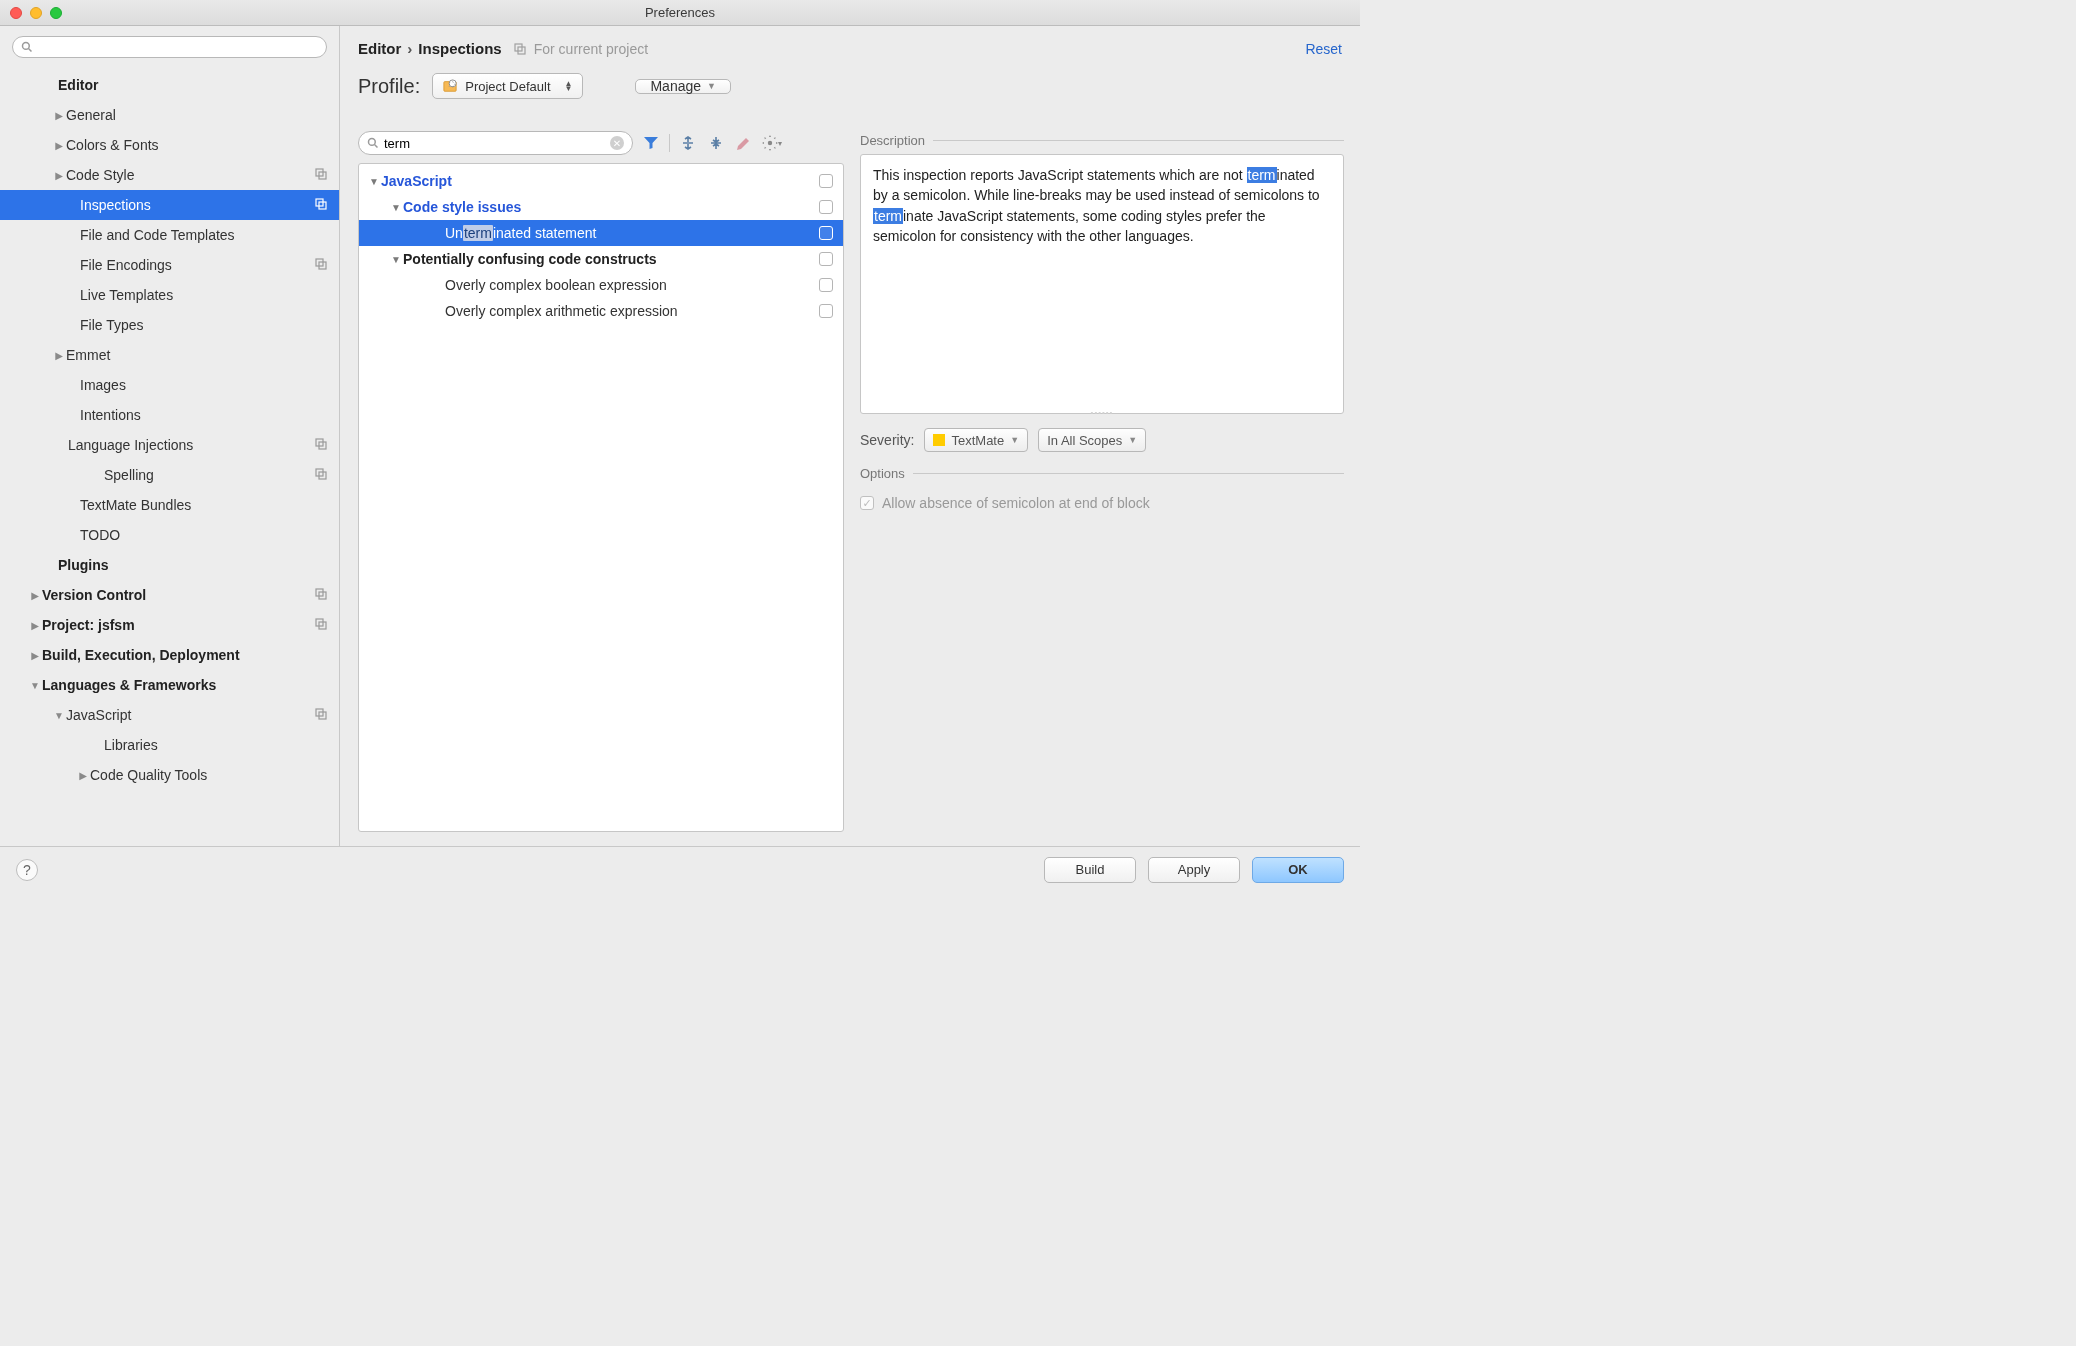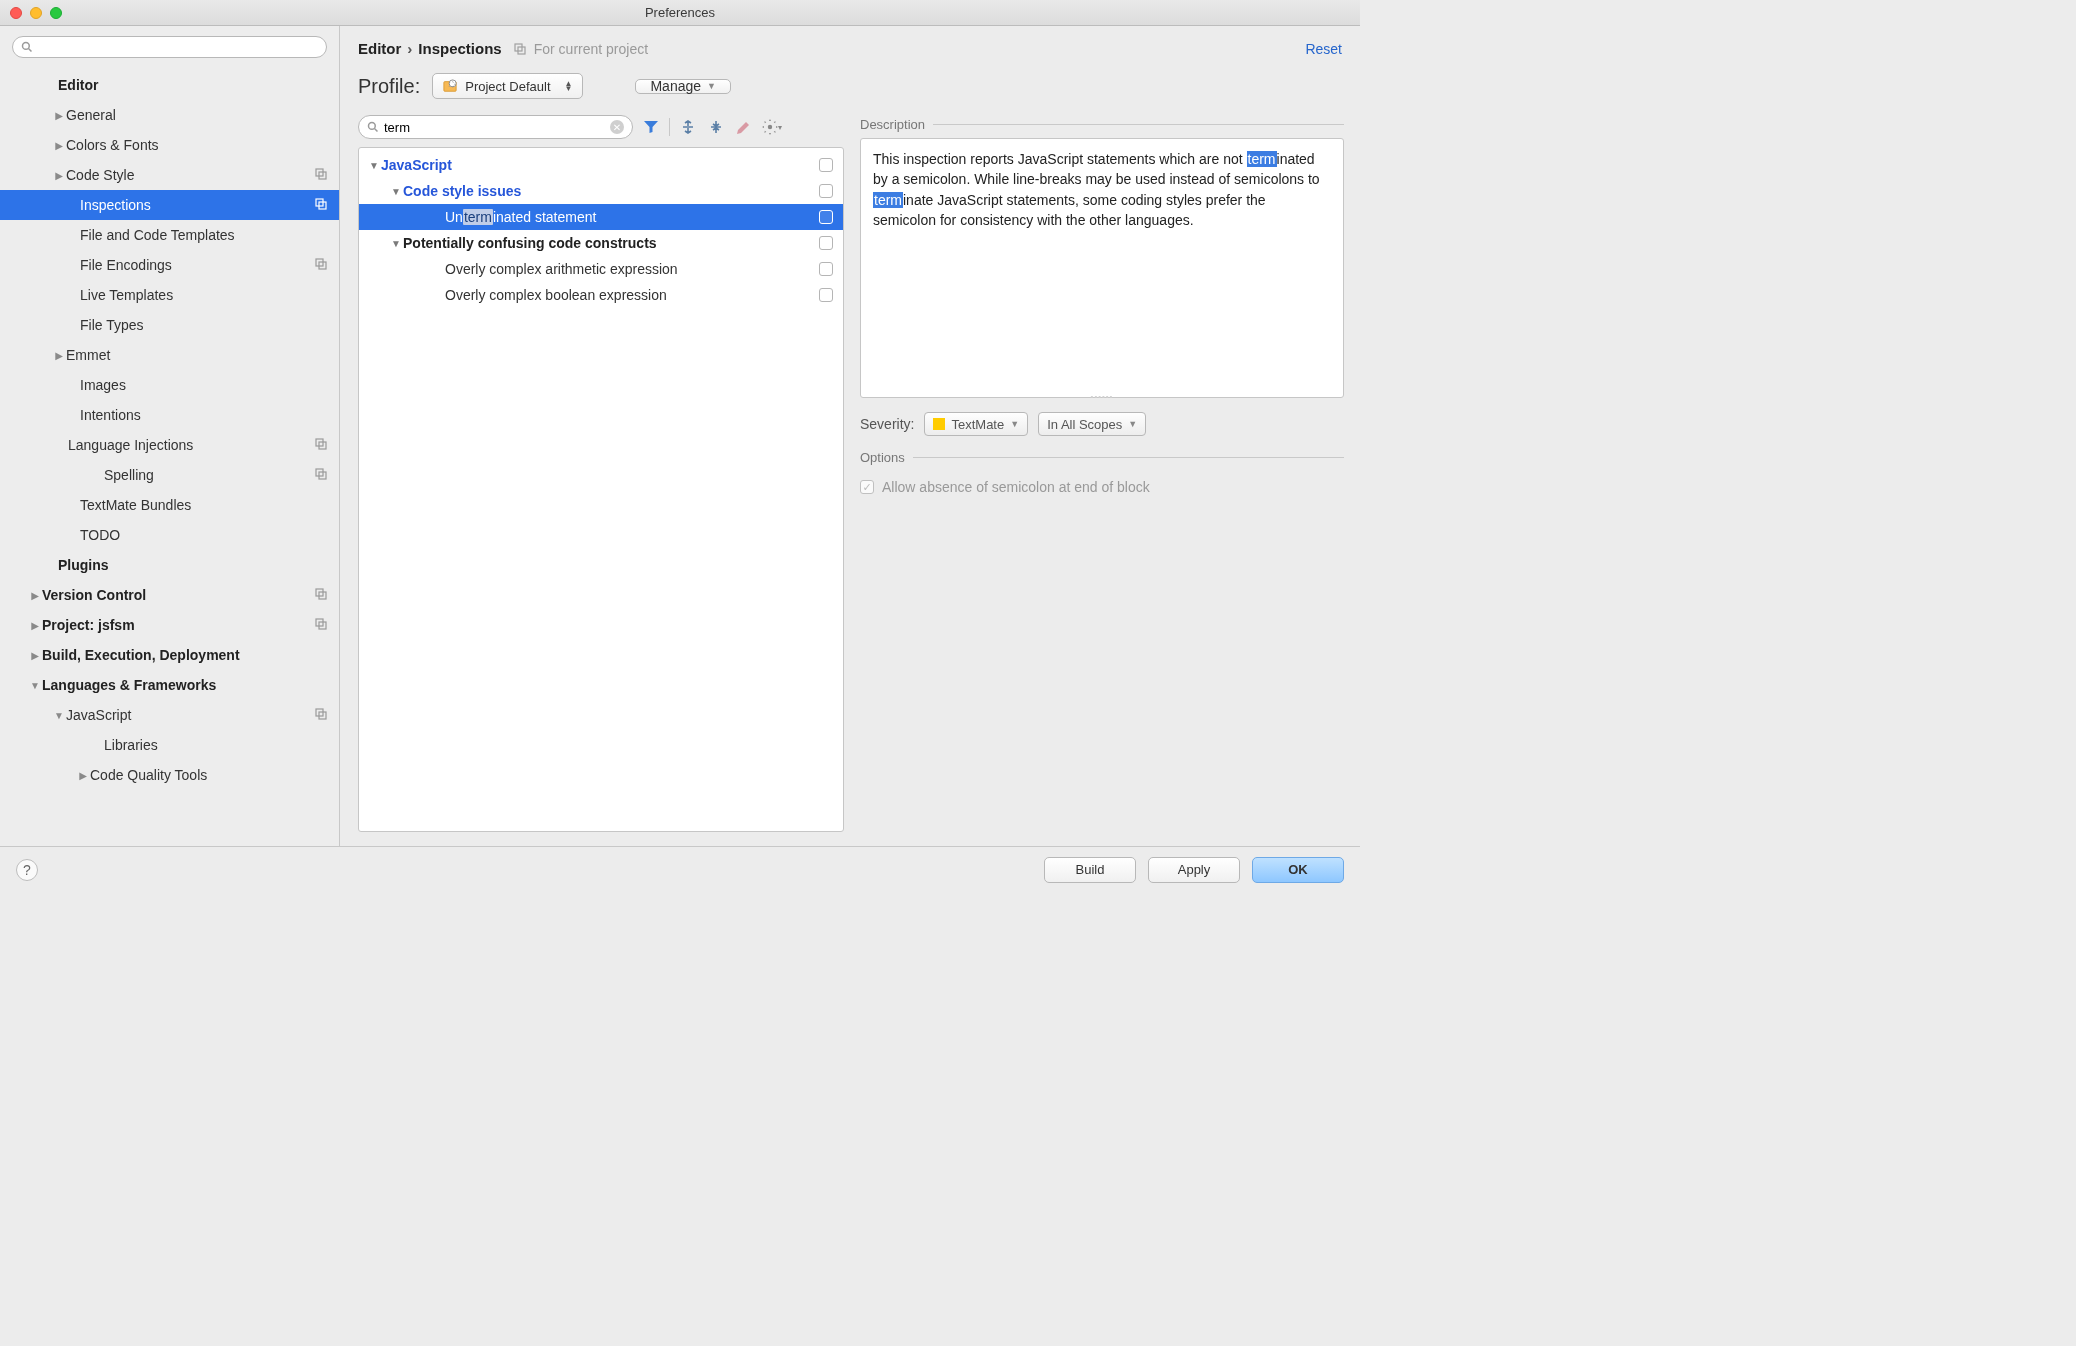--- a/index.html
+++ b/index.html
@@ -78,21 +78,21 @@
 .mac-select .updn { display:flex; flex-direction:column; line-height:5px; color:#555; font-size:8px; margin-left:6px;}
 .mac-button {
   display:inline-flex; align-items:center;
   background:linear-gradient(#fff,#f1f1f1);
   border:1px solid #b8b8b8; border-radius:5px;
   height:15px; padding:0 14px; font-size:14px; gap:6px;
 }
 .mac-button .dn { color:#888; font-size:9px; }
 .proj-icon { width:14px; height:14px; }
 
-.inspect-split { display:flex; flex:1; gap:0; padding:0 16px 14px 18px; min-height:0;}
+.inspect-split { display:flex; flex:1; gap:0; padding:0 16px 14px 18px; min-height:0;margin-top:16px;}
 .insp-left { flex:1; display:flex; flex-direction:column; min-width:0;}
 .insp-toolbar { display:flex; align-items:center; gap:8px; padding:2px 0 8px 0; }
 .round-search {
   display:flex; align-items:center;
   background:#fff; border:1px solid #b8b8b8; border-radius:12px;
   height:24px; padding:0 8px; width:275px;
 }
 .round-search svg { width:12px; height:12px; color:#9a9a9a; }
 .round-search input { border:none; outline:none; flex:1; font-size:13px; margin-left:5px; }
 .clear-x { width:14px; height:14px; border-radius:50%; background:#cfcfcf; color:#fff; display:flex; align-items:center; justify-content:center; font-size:10px; cursor:pointer;}
@@ -403,26 +403,26 @@
               <span class="label">Un<span class="hl">term</span>inated statement</span>
               <span class="cb"></span>
             </div>
             <div class="it-row groupbold" style="padding-left: 30px;">
               <span class="arrow">▼</span>
               <span class="label">Potentially confusing code constructs</span>
               <span class="cb"></span>
             </div>
             <div class="it-row" style="padding-left: 72px;">
               <span class="arrow"></span>
-              <span class="label">Overly complex arithmetic expression</span>
+              <span class="label">Overly complex boolean expression</span>
               <span class="cb"></span>
             </div>
             <div class="it-row" style="padding-left: 72px;">
               <span class="arrow"></span>
-              <span class="label">Overly complex boolean expression</span>
+              <span class="label">Overly complex arithmetic expression</span>
               <span class="cb"></span>
             </div>
           </div>
       </div>
 
       <div class="insp-right">
         <div class="section-label">
           <span>Description</span>
             <span class="line"></span>
         </div>

